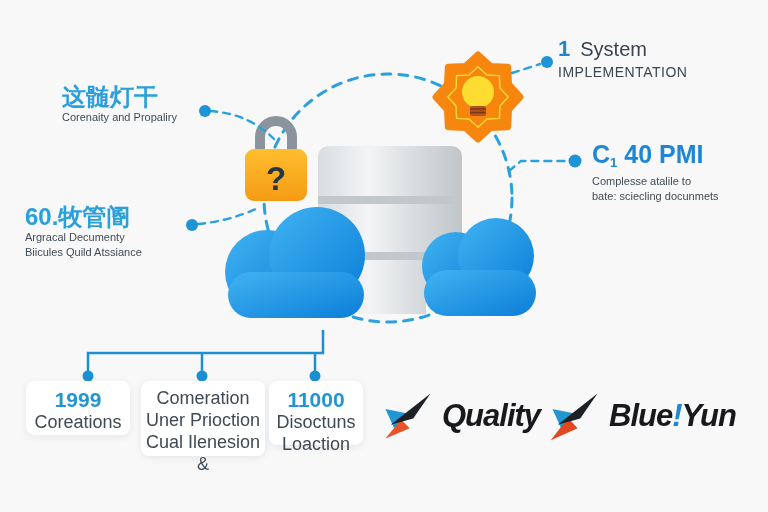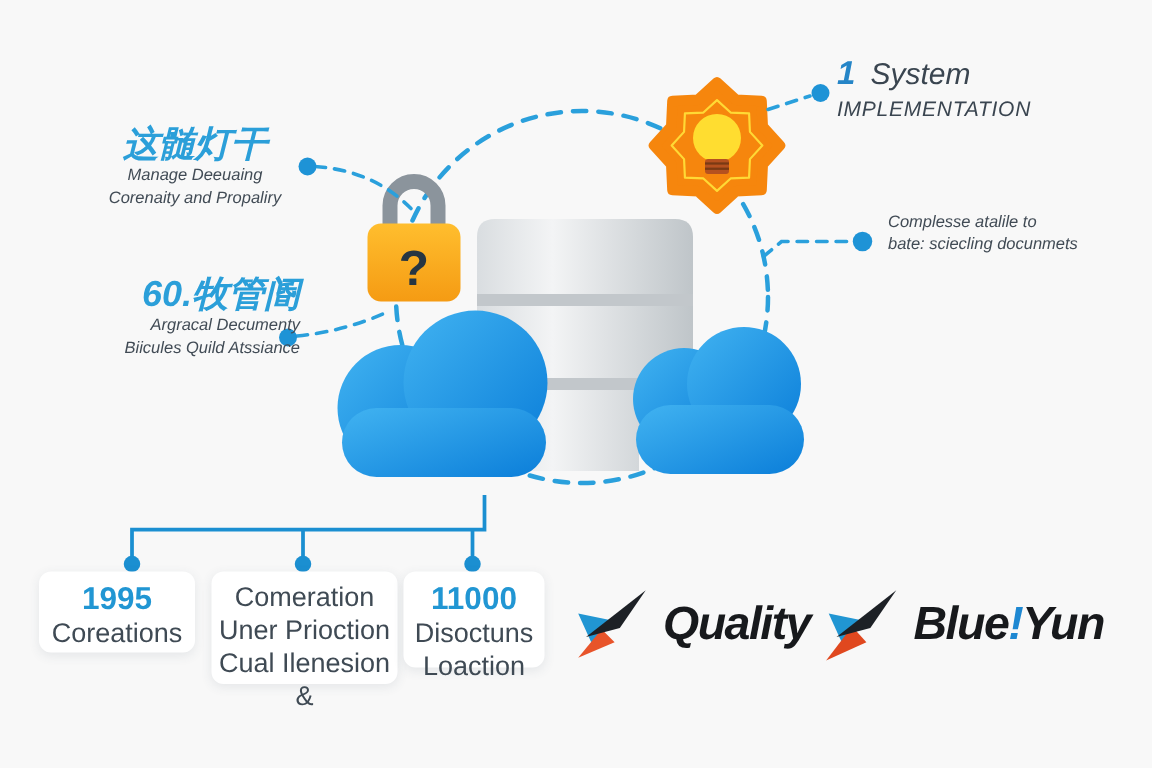--- a/index.html
+++ b/index.html
@@ -1,25 +1,25 @@
 <!DOCTYPE html>
 <html><head>
 <meta charset="utf-8">
 <style>
   html,body{margin:0;padding:0;}
   body{font-family:"Liberation Sans", sans-serif;}
   .stage{position:relative;width:768px;height:512px;background:#f8f8f8;overflow:hidden;}
   .art{position:absolute;left:0;top:0;width:768px;height:512px;}
 
   
-  .co{position:absolute;font-style:italic;}
+  .co{position:absolute;}
   .co-title{font-weight:bold;color:#2b9fd9;font-size:24px;line-height:1.1;}
   .co-line{font-size:11px;color:#414b55;line-height:1.3;}
-  .co-a{left:50px;top:84px;width:160px;text-align:center;}
-  .co-b{left:25px;top:184px;width:175px;text-align:right;}
+  .co-a{left:62px;top:84px;width:160px;text-align:left;}
+  .co-b{left:25px;top:204px;width:175px;text-align:left;}
   .co-c{left:558px;top:36px;width:200px;text-align:left;}
   .co-c .num{color:#2585c7;font-size:22px;font-weight:bold;margin-right:10px;}
   .co-c .sys{color:#3a4550;font-size:20px;}
   .co-c .impl{color:#3a4550;font-size:14px;letter-spacing:0.5px;margin-top:2px;}
   .co-d{left:592px;top:140px;width:170px;text-align:left;}
   .co-d .bigc{color:#1d86d8;font-size:25px;font-weight:bold;}
   .co-d sub{color:#1d86d8;font-size:13px;font-weight:bold;}
   .co-d .co-line{margin-top:1px;}
   .co-d .title-row{margin-bottom:4px;}
 
@@ -116,44 +116,46 @@
     <g>
       <path d="M323,330 L323,353 L88,353 L88,372 M202,353 L202,372 M315,353 L315,372" fill="none" stroke="#1b8fd1" stroke-width="2.5"></path>
       <circle cx="88" cy="376" r="5.5" fill="#1b8fd1"></circle>
       <circle cx="202" cy="376" r="5.5" fill="#1b8fd1"></circle>
       <circle cx="315" cy="376" r="5.5" fill="#1b8fd1"></circle>
     </g>
   </svg>
 
   <div class="co co-a">
     <div class="co-title">这髄灯干</div>
-    <div class="co-line">Manage Deeuaing</div>
     <div class="co-line">Corenaity and Propaliry</div>
   </div>
 
   <div class="co co-b">
     <div class="co-title">60.牧管阍</div>
     <div class="co-line">Argracal Decumenty</div>
     <div class="co-line">Biicules Quild Atssiance</div>
   </div>
 
   <div class="co co-c">
     <div class="title-row">
       <span class="num">1</span><span class="sys">System</span>
     </div>
     <div class="impl">IMPLEMENTATION</div>
   </div>
 
   <div class="co co-d">
+    <div class="title-row">
+      <span class="bigc">C</span><sub>1</sub><span class="bigc"> 40 PMI</span>
+    </div>
     <div class="co-line">Complesse atalile to</div>
     <div class="co-line">bate: sciecling docunmets</div>
   </div>
 
   <div class="card card-1">
-    <div class="stat-value">1995</div>
+    <div class="stat-value">1999</div>
     <div class="stat-line">Coreations</div>
   </div>
   <div class="card card-2">
     <div class="stat-line">Comeration</div>
     <div class="stat-line">Uner Prioction</div>
     <div class="stat-line">Cual Ilenesion &amp;</div>
   </div>
   <div class="card card-3">
     <div class="stat-value">11000</div>
     <div class="stat-line">Disoctuns</div>

